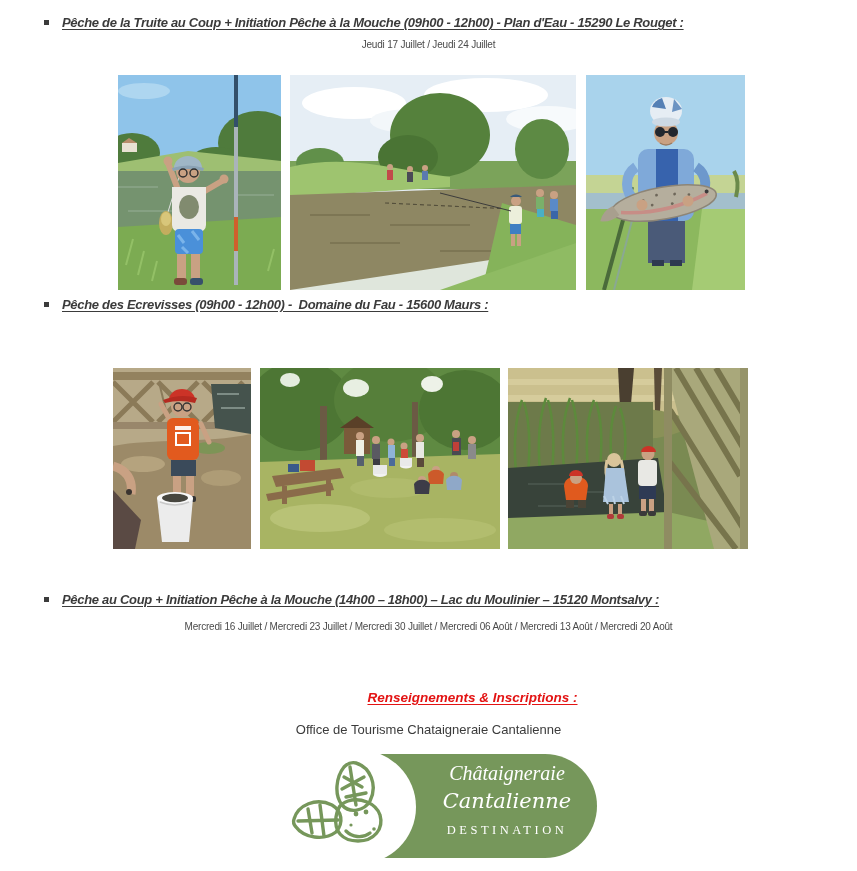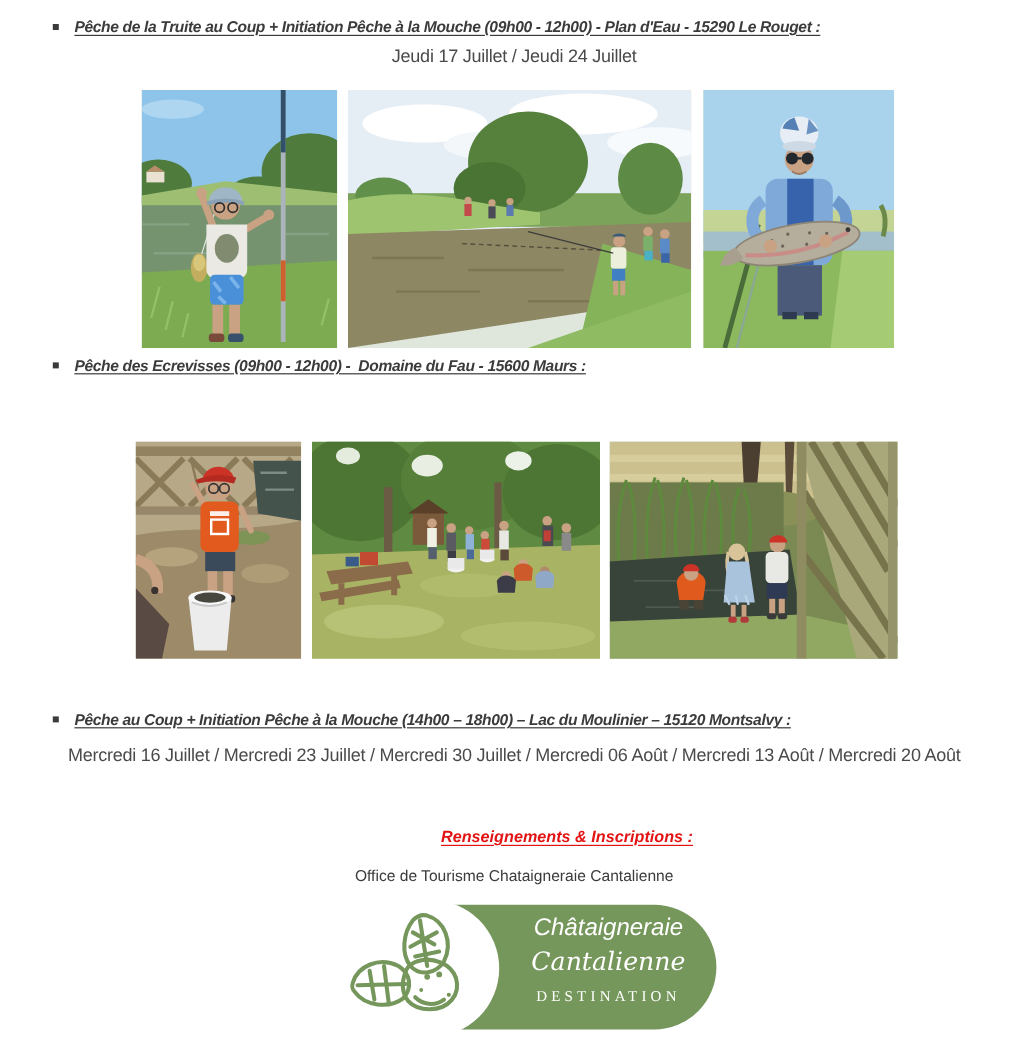--- a/index.html
+++ b/index.html
@@ -9,39 +9,39 @@
     font-family:"Liberation Sans", sans-serif; overflow:hidden;
   }
   .bullet-row { position:absolute; left:44px; display:flex; align-items:flex-start; }
   .bullet-sq { width:5px; height:5px; background:#3b3b3b; margin-top:5px; margin-right:13px; flex:none; }
   .heading-text {
     font-size:13px; font-weight:bold; font-style:italic; color:#3b3b3b;
     text-decoration:underline; text-underline-offset:2px; white-space:pre; letter-spacing:-0.3px;
   }
   .date-line {
     position:absolute; left:0; width:857px; text-align:center;
-    font-size:15px; color:#4a4a4a; letter-spacing:-0.2px;
+    font-size:10px; color:#4a4a4a; letter-spacing:-0.2px;
   }
   .photo { position:absolute; overflow:hidden; background:#dfe6dc; }
   .photo svg { display:block; }
   .contact-heading {
     position:absolute; left:0; width:857px; text-align:center;
     font-size:13.5px; font-weight:bold; font-style:italic;
     text-decoration:underline; text-underline-offset:2px;margin-left:44px;
   }
   .office-line {
     position:absolute; left:0; width:857px; text-align:center;
     font-size:13px; color:#3b3b3b;
   }
   .logo { position:absolute; left:287px; top:752px; width:310px; height:112px; }
   .logo-pill { position:absolute; left:39px; top:2px; width:271px; height:104px; border-radius:30px 52px 52px 30px; }
   .logo-circle { position:absolute; left:15px; top:-2px; width:114px; height:114px; background:#ffffff; border-radius:50%; }
   .logo-leaves { position:absolute; left:1px; top:5px; }
   .logo-textblock { position:absolute; left:134px; top:9px; width:172px; text-align:center; color:#ffffff; }
-  .logo-line1 { font-family:Liberation Sans, sans-serif; font-style:italic; font-size:20px; line-height:24px; }
+  .logo-line1 { font-family:Liberation Serif, serif; font-style:italic; font-size:20px; line-height:24px; }
   .logo-line2 { font-family:"DejaVu Serif", serif; font-style:italic; font-size:21px; line-height:33px; }
   .logo-line3 { font-family:Liberation Serif, serif; font-size:12.5px; letter-spacing:3.5px; margin-top:5px; line-height:15px; }
 </style>
 </head>
 <body>
 
 <div class="page">
 
   <div class="bullet-row" style="top:15px">
     <span class="bullet-sq"></span>

